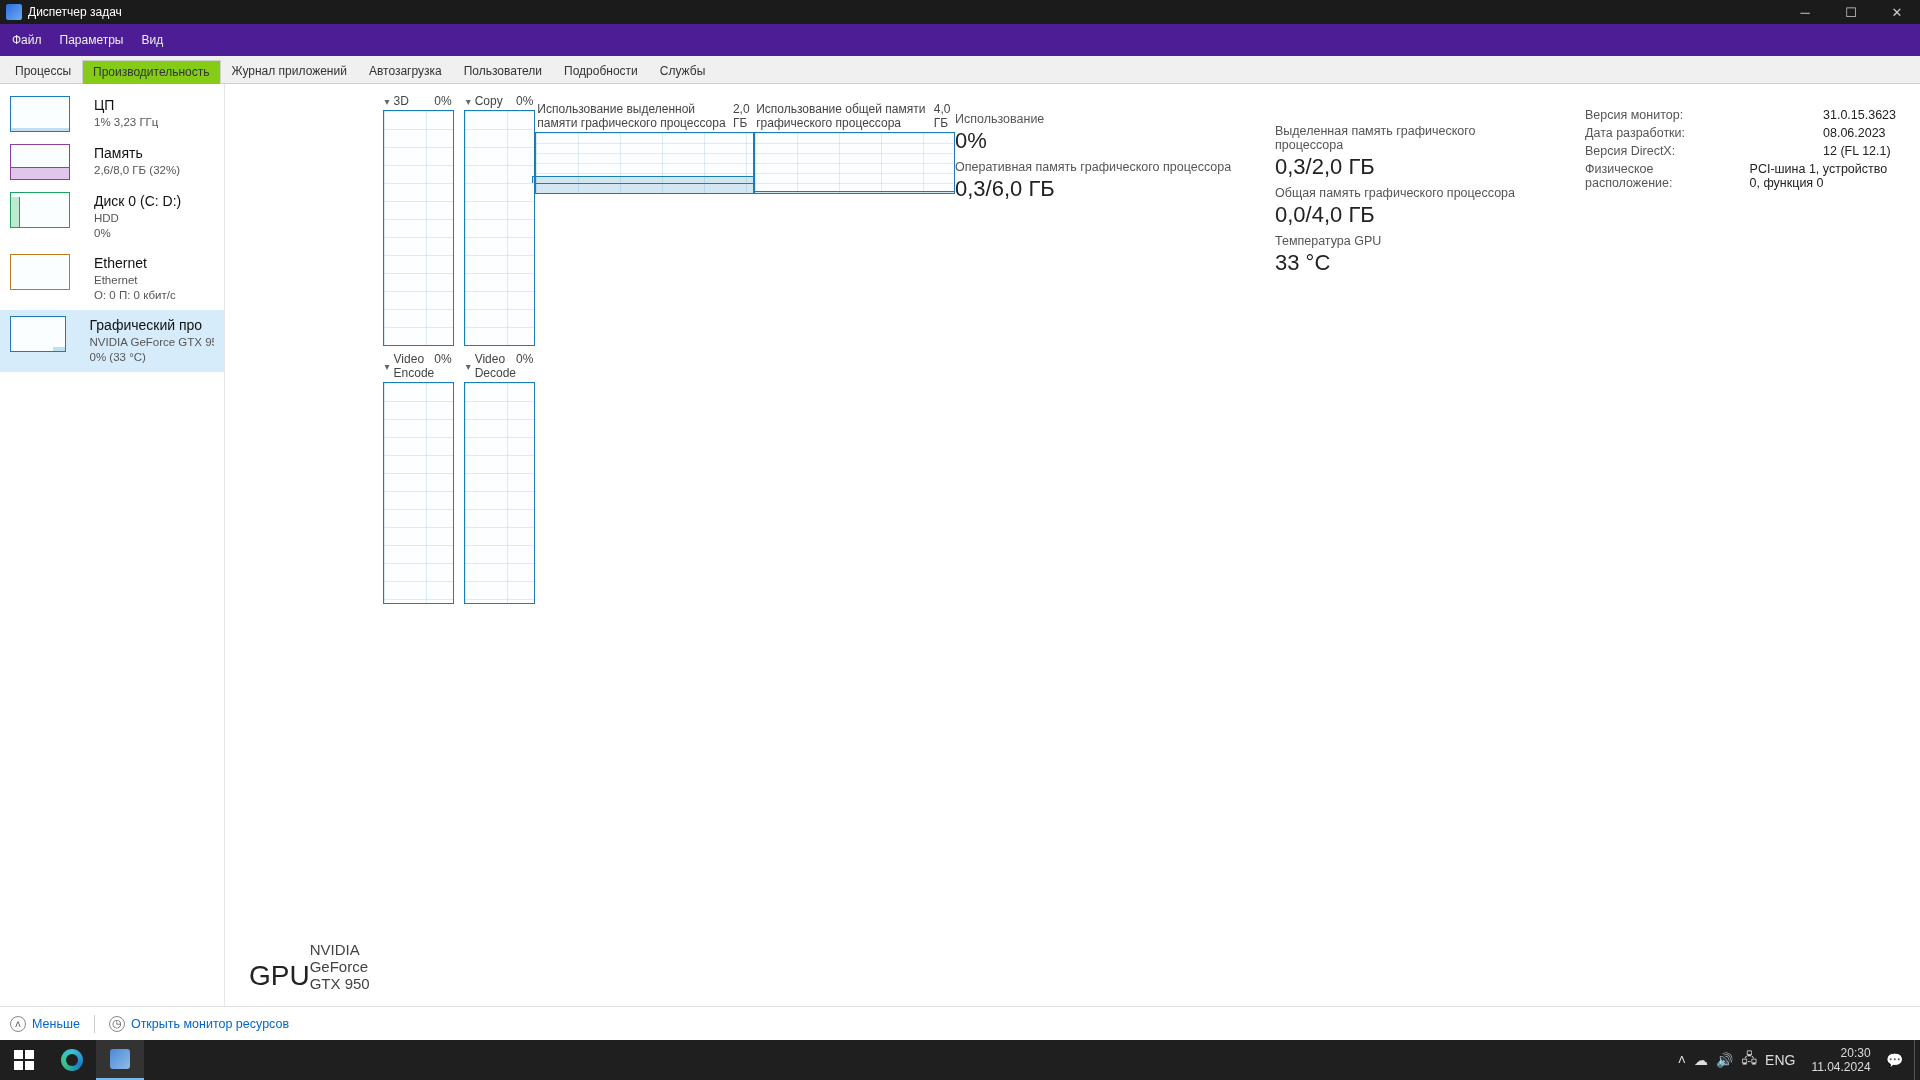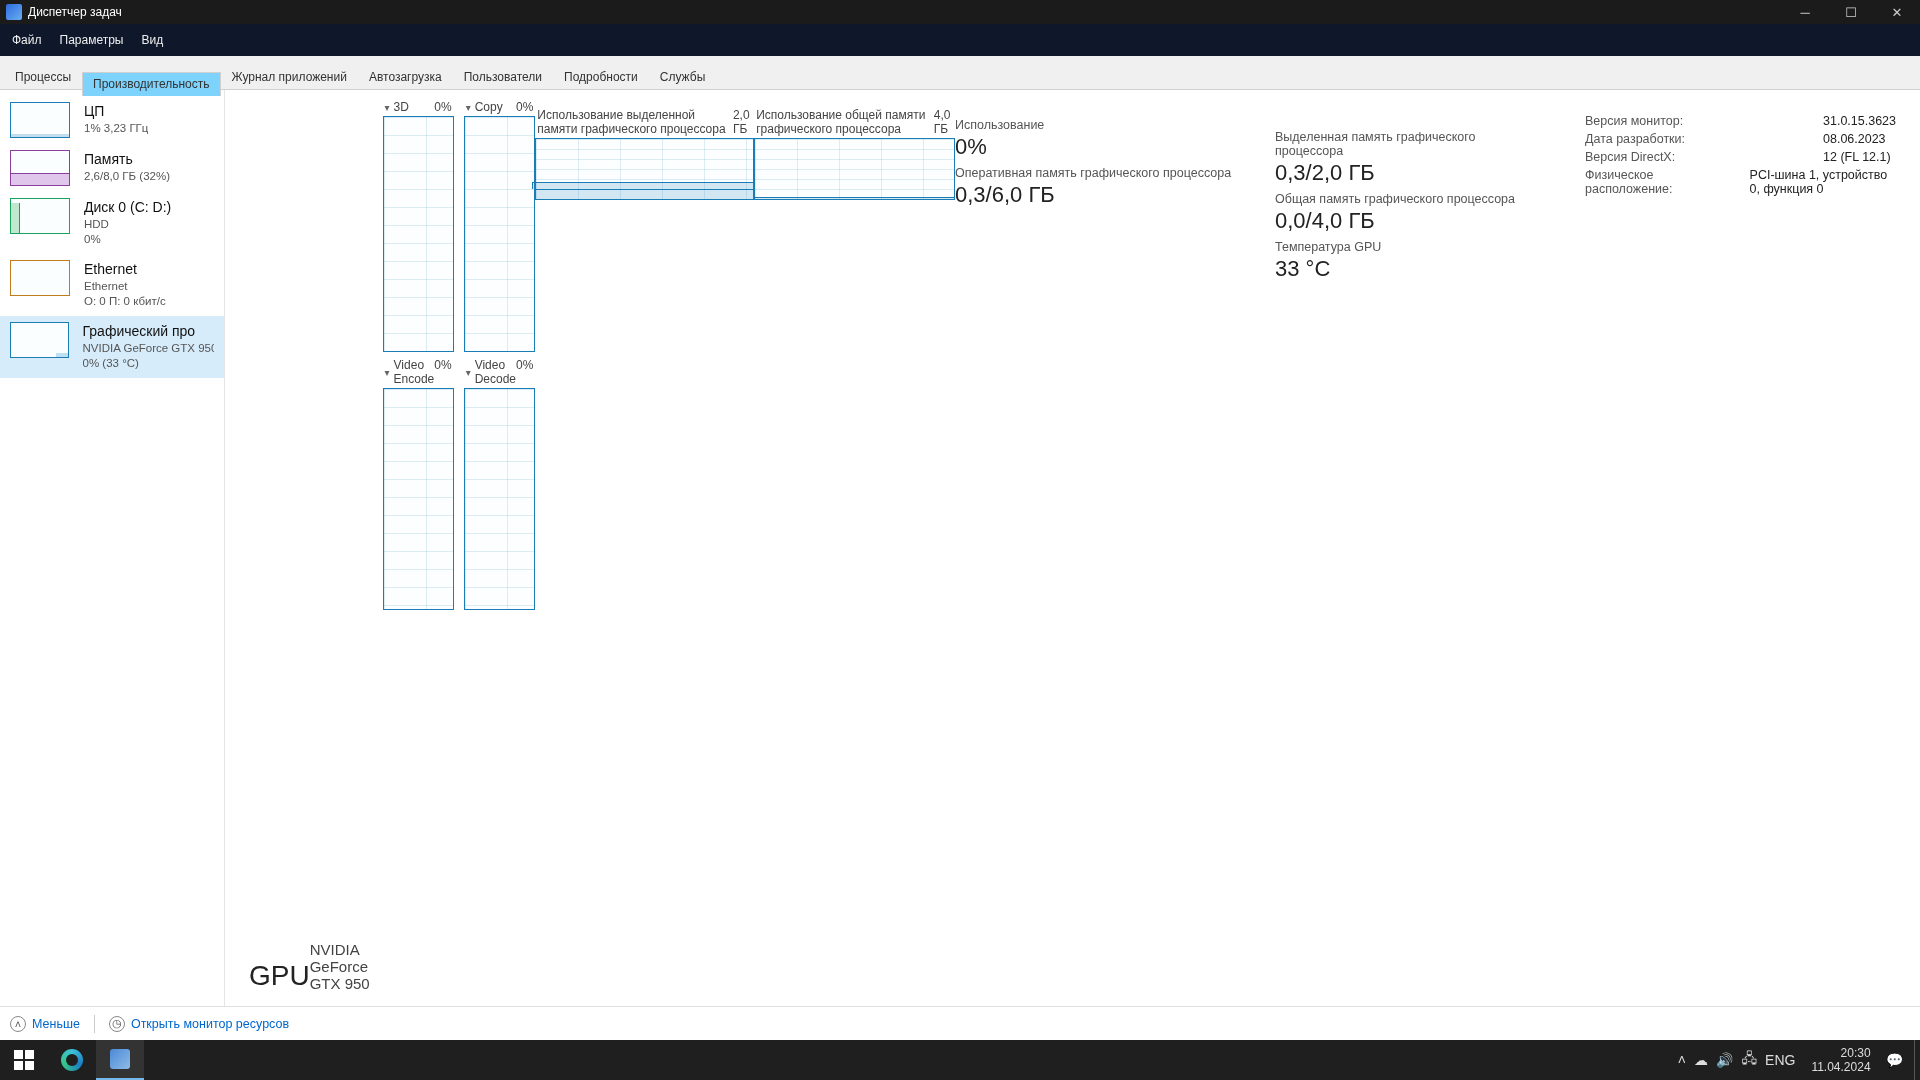--- a/index.html
+++ b/index.html
@@ -6,34 +6,34 @@
 body { width: 1920px; height: 1080px; background: #fff; display: flex; flex-direction: column; overflow: hidden; }
 
 
 .titlebar { height: 24px; background: #1b1b1b; color: #fff; display: flex; align-items: center; font-size: 12px; }
 .titlebar .app-icon { width: 16px; height: 16px; margin: 0 6px; background: linear-gradient(135deg,#2d6cdf,#6aaef0); border-radius: 2px; }
 .titlebar .title { flex: 1; }
 .titlebar .win-btns { display: flex; }
 .titlebar .win-btn { width: 46px; height: 24px; display: flex; align-items: center; justify-content: center; color: #ccc; font-size: 13px; }
 
 
-.menubar { height: 22px; background: #0f172a; color: #eee; display: flex; align-items: center; font-size: 12px; padding: 16px 4px; gap: 2px; }
+.menubar { height: 22px; background: #4c1d95; color: #eee; display: flex; align-items: center; font-size: 12px; padding: 16px 4px; gap: 2px; }
 .menubar .menu-item { padding: 2px 8px; }
 
 
-.tabstrip { height: 34px; background: #f0f0f0; border-bottom: 1px solid #d0d0d0; display: flex; align-items: flex-end; font-size: 12px; padding-left: 4px; }
+.tabstrip { height: 28px; background: #f0f0f0; border-bottom: 1px solid #d0d0d0; display: flex; align-items: flex-end; font-size: 12px; padding-left: 4px; }
 .tabstrip .tab { padding: 4px 10px 5px; color: #333; border: 1px solid transparent; border-bottom: none; }
-.tabstrip .tab.active { background: #7dd3fc; border-color: #d0d0d0; border-top: 1px solid #d0d0d0; position: relative; top: 7px; margin-top: 20px; }
+.tabstrip .tab.active { background: #84cc16; border-color: #d0d0d0; border-top: 1px solid #d0d0d0; position: relative; top: 1px; margin-top: 20px; }
 
 
 .main { flex: 1; display: flex; background: #fff; overflow: hidden; }
 
 
 .sidebar { width: 225px; border-right: 1px solid #e5e5e5; padding: 6px 0; overflow-y: auto; }
-.side-item { display: flex; padding: 6px 10px; gap: 14px; cursor: default; }
+.side-item { display: flex; padding: 6px 10px; gap: 24px; cursor: default; }
 .side-item.selected { background: #d7ecfb; }
 .side-thumb { width: 60px; height: 36px; border: 1px solid #1a7db6; background: #fafeff; position: relative; overflow: hidden; }
 .side-thumb .mini1 { position:absolute; bottom:0; left:0; right:0; height:3px; background:#1a7db6; opacity:.25; }
 .side-thumb.mem { border-color:#8a3fa0; }
 .side-thumb.mem::before { content:""; position:absolute; bottom:0; left:0; right:0; height:11px; background:#e0c6ea; border-top:1px solid #8a3fa0; }
 .side-thumb.disk { border-color:#1aa260; }
 .side-thumb.disk::before { content:""; position:absolute; bottom:0; left:0; width:8px; height:30px; background:#bfe8cf; border-right:1px solid #1aa260; }
 .side-thumb.net { border-color:#c07b1d; }
 .side-thumb.gpu { border-color:#1a7db6; }
 .side-thumb.gpu::before { content:""; position:absolute; bottom:0; right:0; width:12px; height:4px; background:#bfe0f3; }

